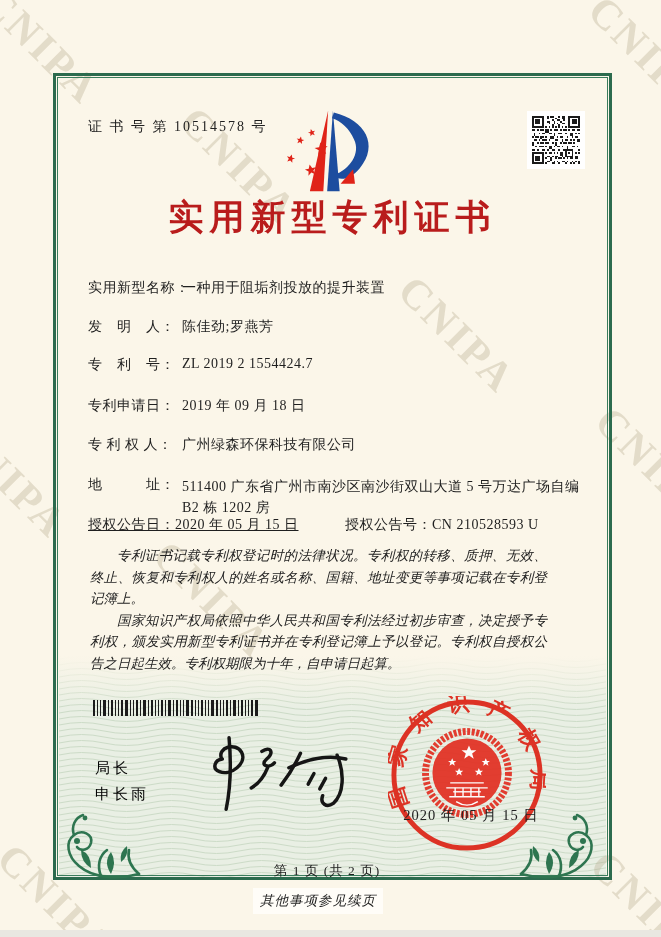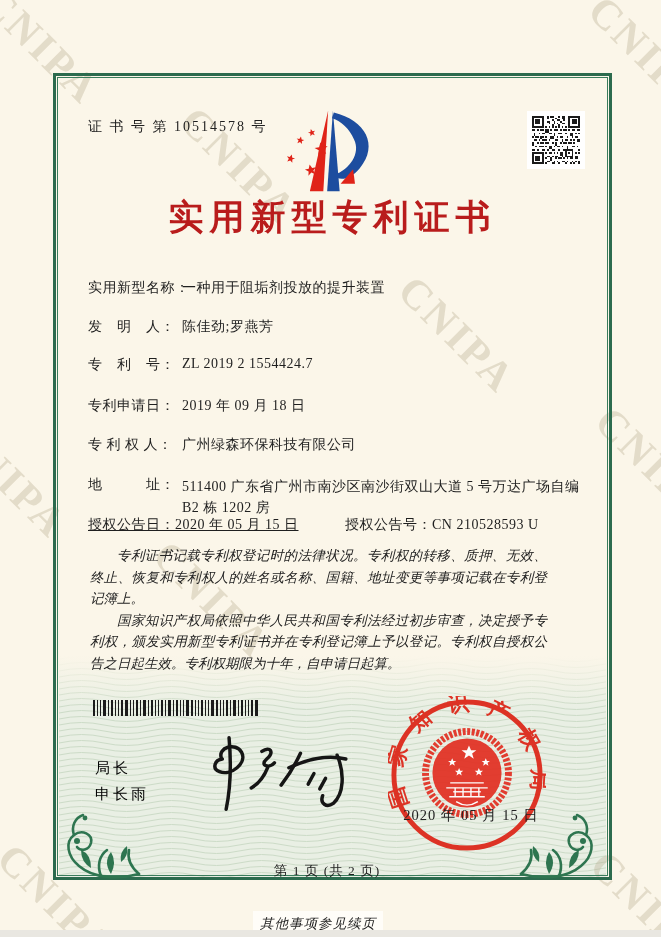--- a/index.html
+++ b/index.html
@@ -75,21 +75,21 @@
     position:absolute;left:401px;top:806px;width:140px;text-align:center;
     font-size:14.5px;letter-spacing:1px;color:#222;
   }
   .flourish{position:absolute;z-index:5;}
   .fl-left{left:41px;top:810px;}
   .fl-right{left:519px;top:810px;transform:scaleX(-1);}
   .page-num{position:absolute;left:53px;top:854px;width:548px;text-align:center;font-size:13.5px;letter-spacing:1px;z-index:6;margin-top:8px;}
   .note-chip{
     position:absolute;left:253px;top:888px;width:130px;height:26px;background:#fffdf8;
     display:flex;align-items:center;justify-content:center;z-index:4;
-    font-size:13.5px;font-style:italic;letter-spacing:1px;margin-top:23px;
+    font-size:13.5px;font-style:italic;letter-spacing:1px;
   }
   .edge{position:absolute;left:0;bottom:0;width:661px;height:7px;background:#e9e7e1;z-index:7;}
 </style>
 </head>
 <body>
 
 <div class="page">
 
   <div class="wm wm1">CNIPA</div>
   <div class="wm wm2">CNIPA</div>

